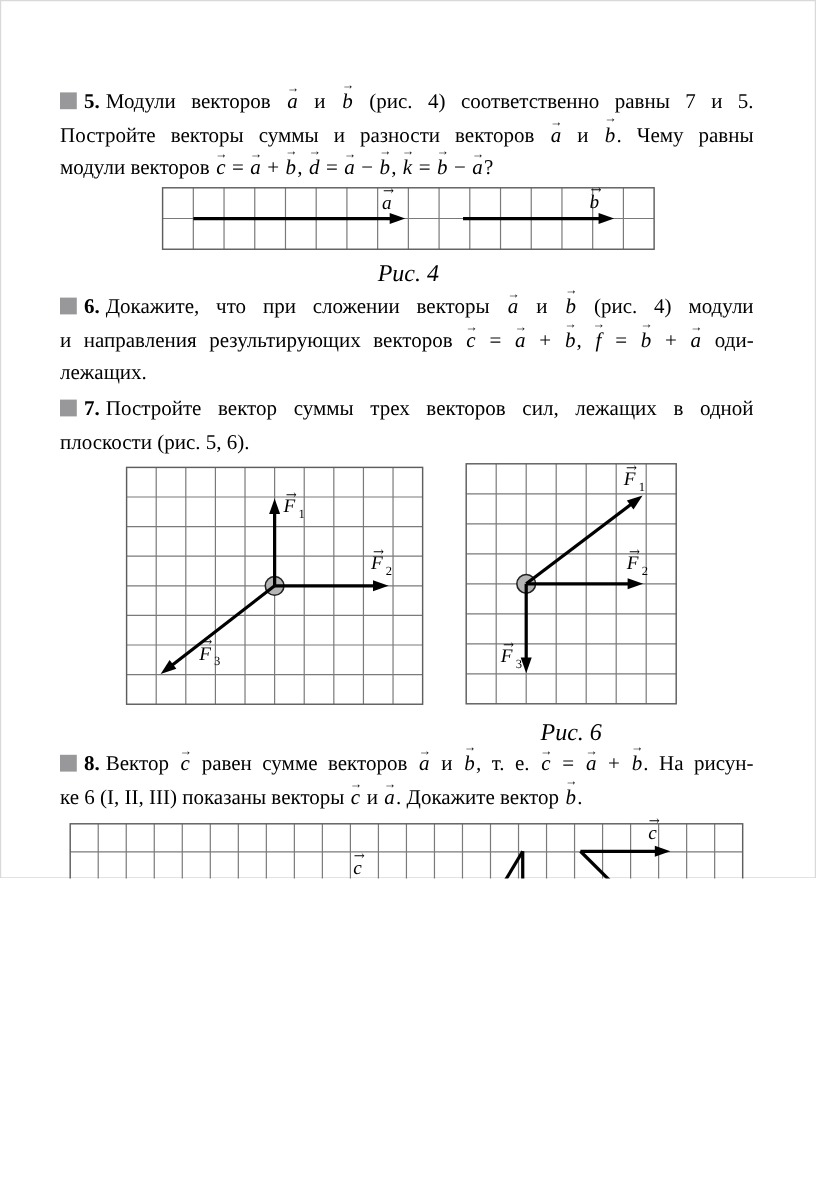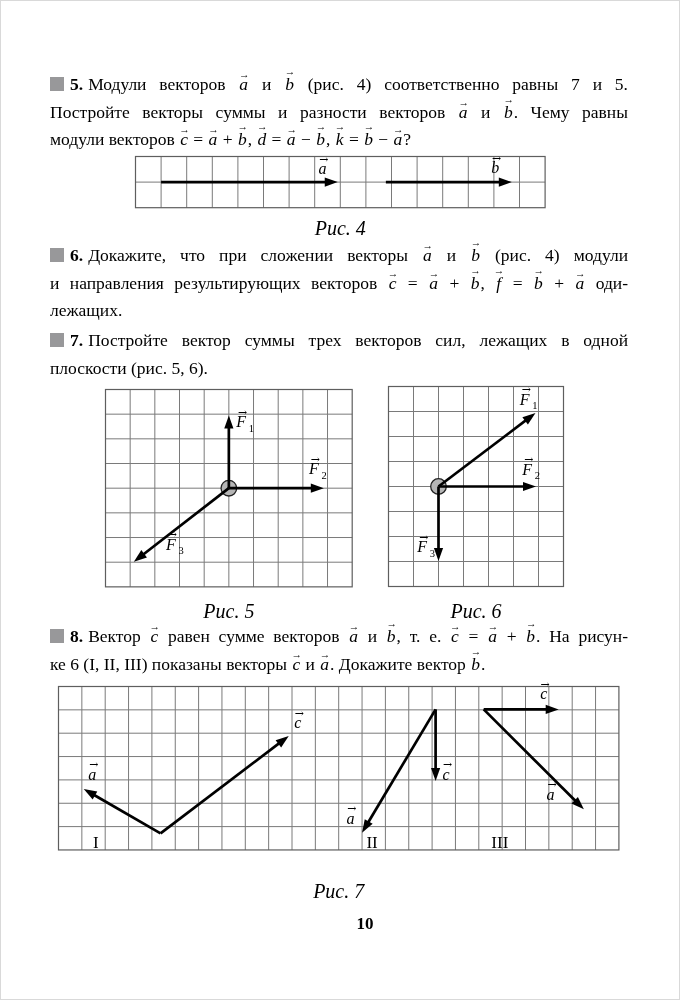--- a/index.html
+++ b/index.html
@@ -1,19 +1,19 @@
 <!DOCTYPE html>
 <html><head>
 <meta charset="utf-8">
 <style>
   html,body{margin:0;padding:0;}
   body{background:#fff;}
   .page{
     position:relative;
-    width:680px;height:1000px;
+    width:680px;height:732px;
     background:#fff;
     font-family:"Liberation Serif","DejaVu Serif",serif;
     color:#000;
     box-shadow: inset 0 0 0 1px #d9d9d9;
     overflow:hidden;
   }
   .problems{position:absolute;inset:0;}
   .problem{position:absolute;left:50px;width:578px;}
   #p5{top:71px;} #p6{top:242px;} #p7{top:327px;} #p8{top:623px;}
   .line{
@@ -167,21 +167,20 @@
             <text x="209.9615" y="73.43740000000001" text-anchor="middle" font-size="11" font-family="&quot;DejaVu Serif&quot;,serif">→</text>
             <text x="215.9615" y="89.43740000000001" text-anchor="start" font-size="10.5" font-family="&quot;Liberation Serif&quot;,&quot;DejaVu Serif&quot;,serif">2</text>
           </g>
           <g>
             <text x="65.3755" y="160.4276" text-anchor="middle" font-size="16" font-style="italic" font-family="&quot;Liberation Serif&quot;,&quot;DejaVu Serif&quot;,serif">F</text>
             <text x="66.8755" y="148.9276" text-anchor="middle" font-size="11" font-family="&quot;DejaVu Serif&quot;,serif">→</text>
             <text x="72.8755" y="164.9276" text-anchor="start" font-size="10.5" font-family="&quot;Liberation Serif&quot;,&quot;DejaVu Serif&quot;,serif">3</text>
           </g>
         </g>
       </svg>
-    <figcaption>Рис. 5</figcaption>
   </figure>
 
   <figure class="fig" id="fig6">
     <svg width="176" height="201">
         <g transform="translate(0.5,0.5)">
           <g stroke="#7a7a7a" stroke-width="1">
             <line x1="25" y1="0" x2="25" y2="200"></line>
             <line x1="50" y1="0" x2="50" y2="200"></line>
             <line x1="75" y1="0" x2="75" y2="200"></line>
             <line x1="100" y1="0" x2="100" y2="200"></line>

